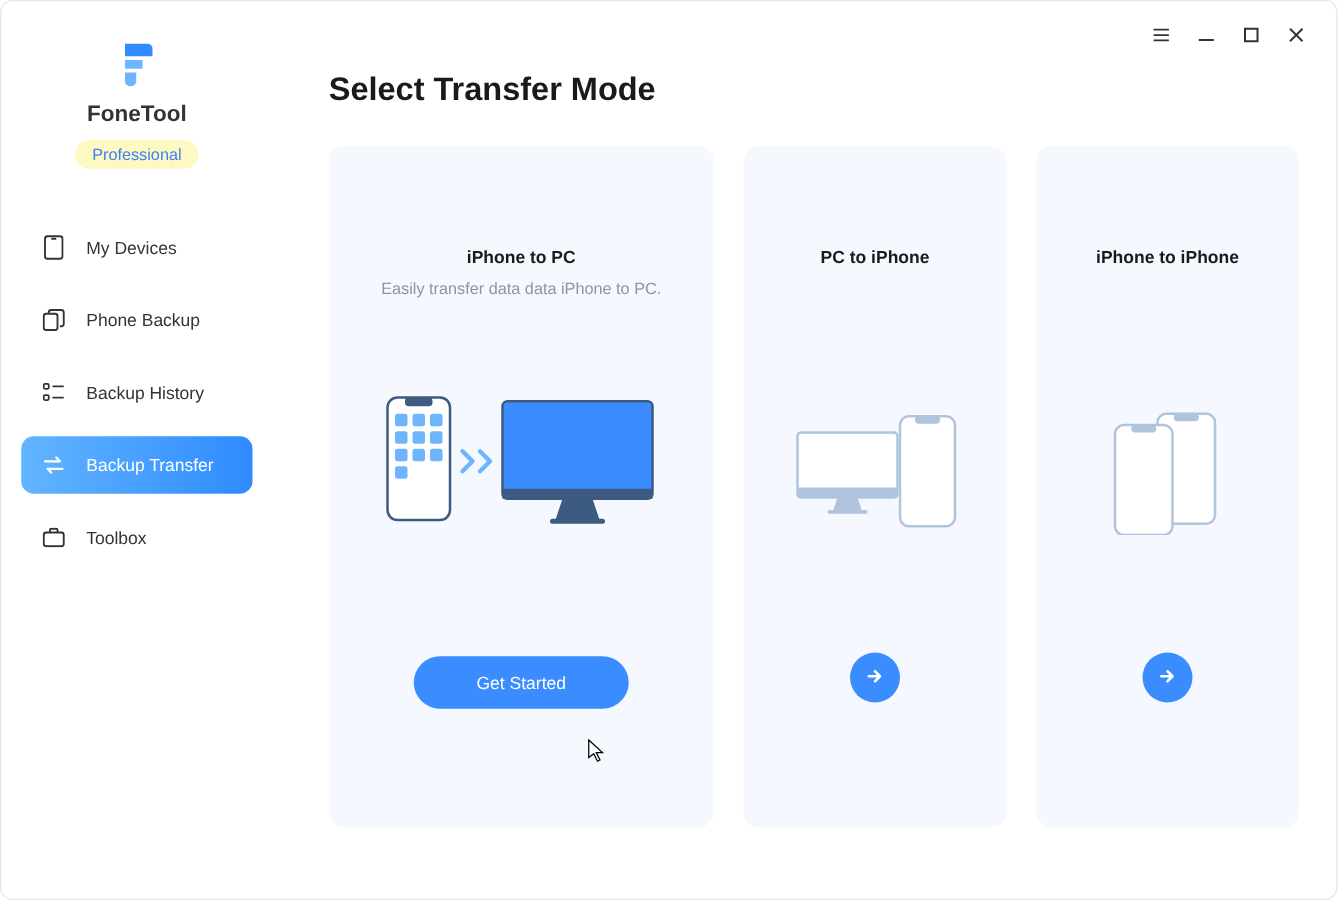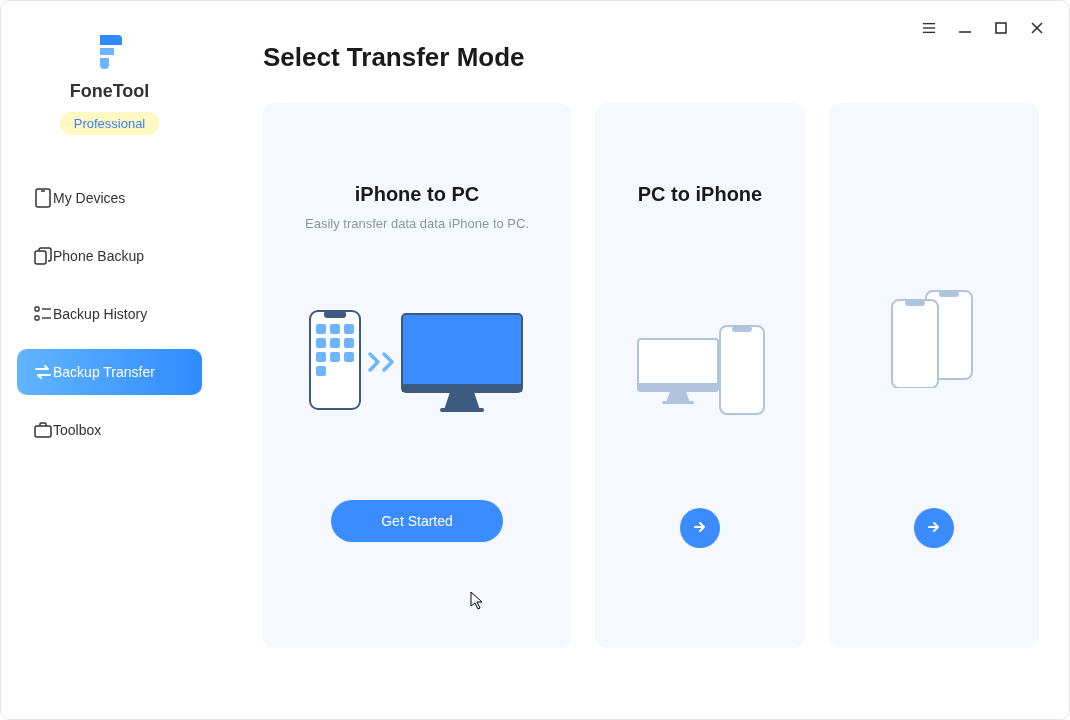--- a/index.html
+++ b/index.html
@@ -66,20 +66,21 @@
       font-size: 13px;
       padding: 4px 14px;
       border-radius: 12px;
     }
     .nav {
       padding: 10px 16px;
     }
     .nav-item {
       display: flex;
       align-items: center;
+      gap: 16px;
       padding: 13px 16px;
       border-radius: 10px;
       cursor: pointer;
       color: #333;
       font-size: 14px;
       margin-bottom: 12px;
     }
     .nav-item.active {
       background: linear-gradient(90deg, #62b5ff 0%, #2f8bff 100%);
       color: #fff;
@@ -87,21 +88,21 @@
     .nav-icon {
       width: 20px;
       height: 20px;
       display: flex;
       align-items: center;
       justify-content: center;
       flex-shrink: 0;
     }
     .main {
       flex: 1;
-      padding: 41px 30px 30px 45px;
+      padding: 55px 30px 30px 45px;
     }
     .page-title {
       font-size: 26px;
       font-weight: 700;
       color: #1a1a1a;
       margin-bottom: 30px;
     }
     .cards {
       display: flex;
       gap: 24px;
@@ -117,41 +118,41 @@
     }
     .card.primary{
       width: 308px;
       height: 545px;
     }
     .card.secondary{
       width: 210px;
       height: 545px;
     }
     .card-title {
-      font-size: 20px;
+      font-size: 14px;
       font-weight: 700;
       color: #1a1a1a;
       margin-bottom: 10px;
     }
     .card-desc {
       font-size: 13px;
       color: #8b95a5;
       margin-bottom: 60px;
       text-align: center;
     }
     .illustration {
       display: flex;
       align-items: center;
       justify-content: center;
       height: 140px;
       gap: 8px;
     }
     .primary-btn {
       position: absolute;
-      bottom: 106px;
+      bottom: 95px;
       background: #3b8cff;
       color: #fff;
       font-size: 14px;
       font-weight: 500;
       padding: 13px 50px;
       border-radius: 24px;
       border: none;
       cursor: pointer;
     }
     .circle-btn {
@@ -328,20 +329,21 @@
         <button class="circle-btn">
           <span>
             <svg width="16" height="16" viewBox="0 0 16 16">
                 <path d="M3 8 h9 M8 4 l4 4 l-4 4" fill="none" stroke="#fff" stroke-width="2" stroke-linecap="round" stroke-linejoin="round"></path>
               </svg>
           </span>
         </button>
       </div>
 
       <div class="card secondary">
+        <div class="card-title">iPhone to iPhone</div>
         <div class="illustration" style="margin-top:85px">
           <svg width="120" height="100" viewBox="0 0 120 100">
             <rect x="52" y="3" width="46" height="88" rx="7" fill="#fff" stroke="#b0c4de" stroke-width="2"></rect>
             <rect x="65" y="3" width="20" height="6" rx="3" fill="#b0c4de"></rect>
             <rect x="18" y="12" width="46" height="88" rx="7" fill="#fff" stroke="#b0c4de" stroke-width="2"></rect>
             <rect x="31" y="12" width="20" height="6" rx="3" fill="#b0c4de"></rect>
           </svg>
         </div>
         <button class="circle-btn">
           <span>

